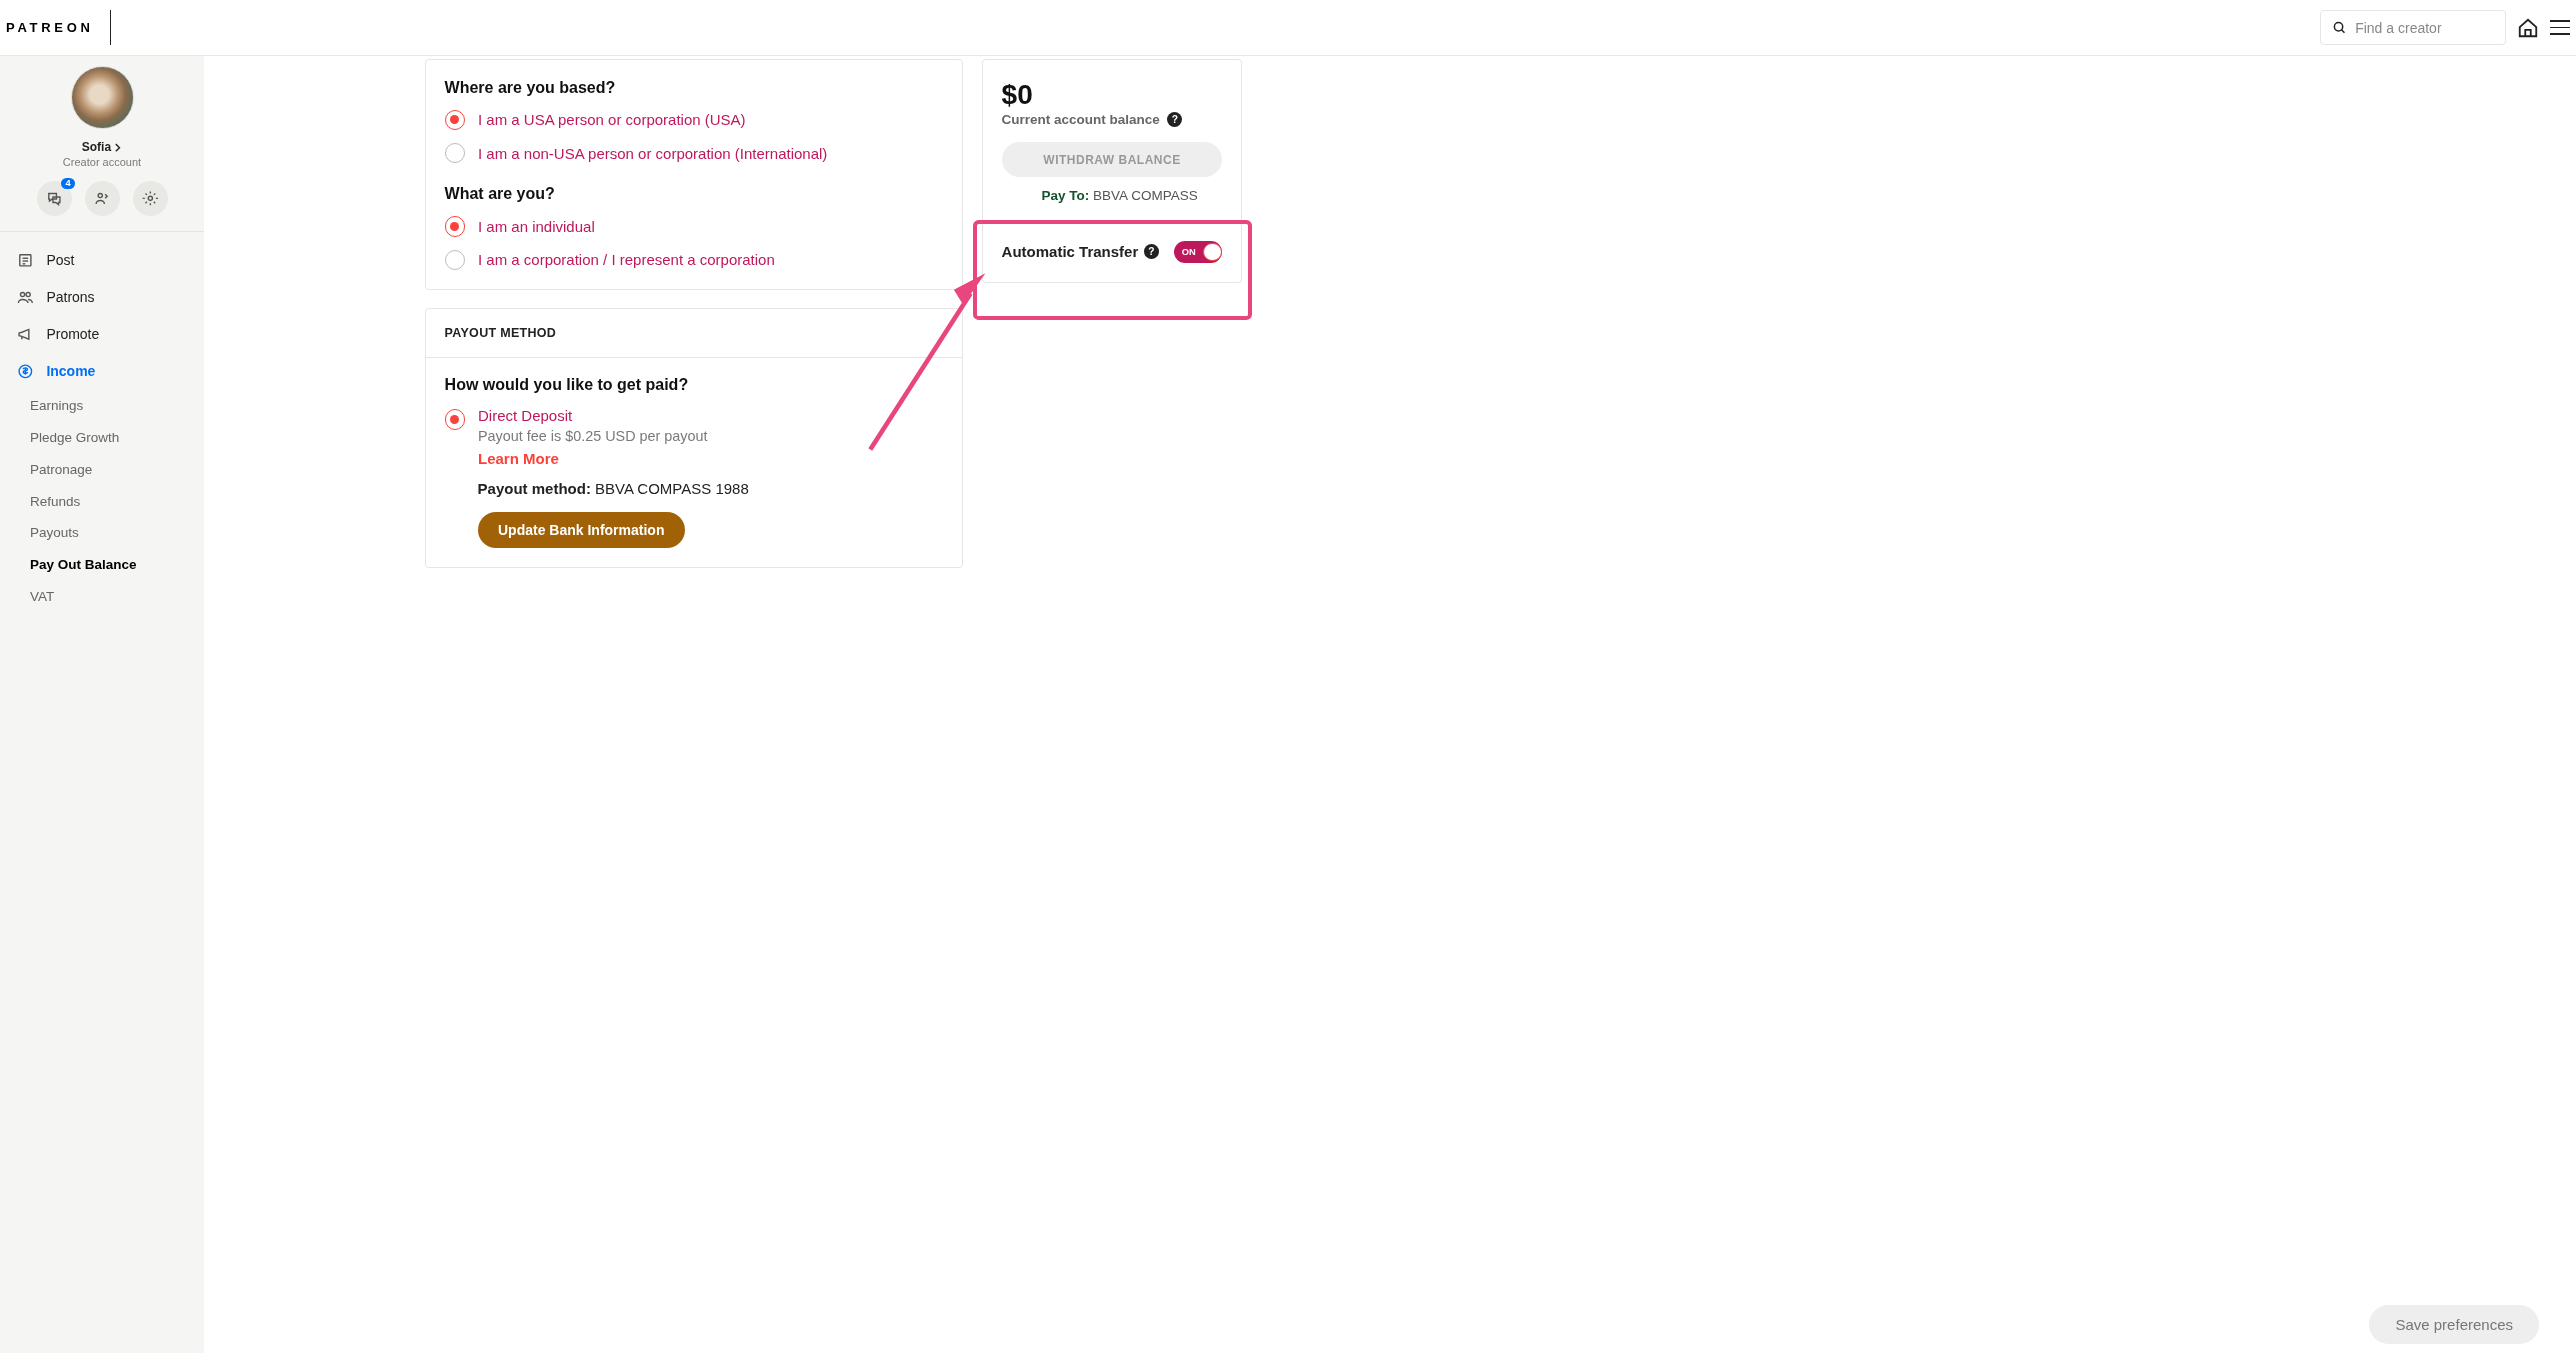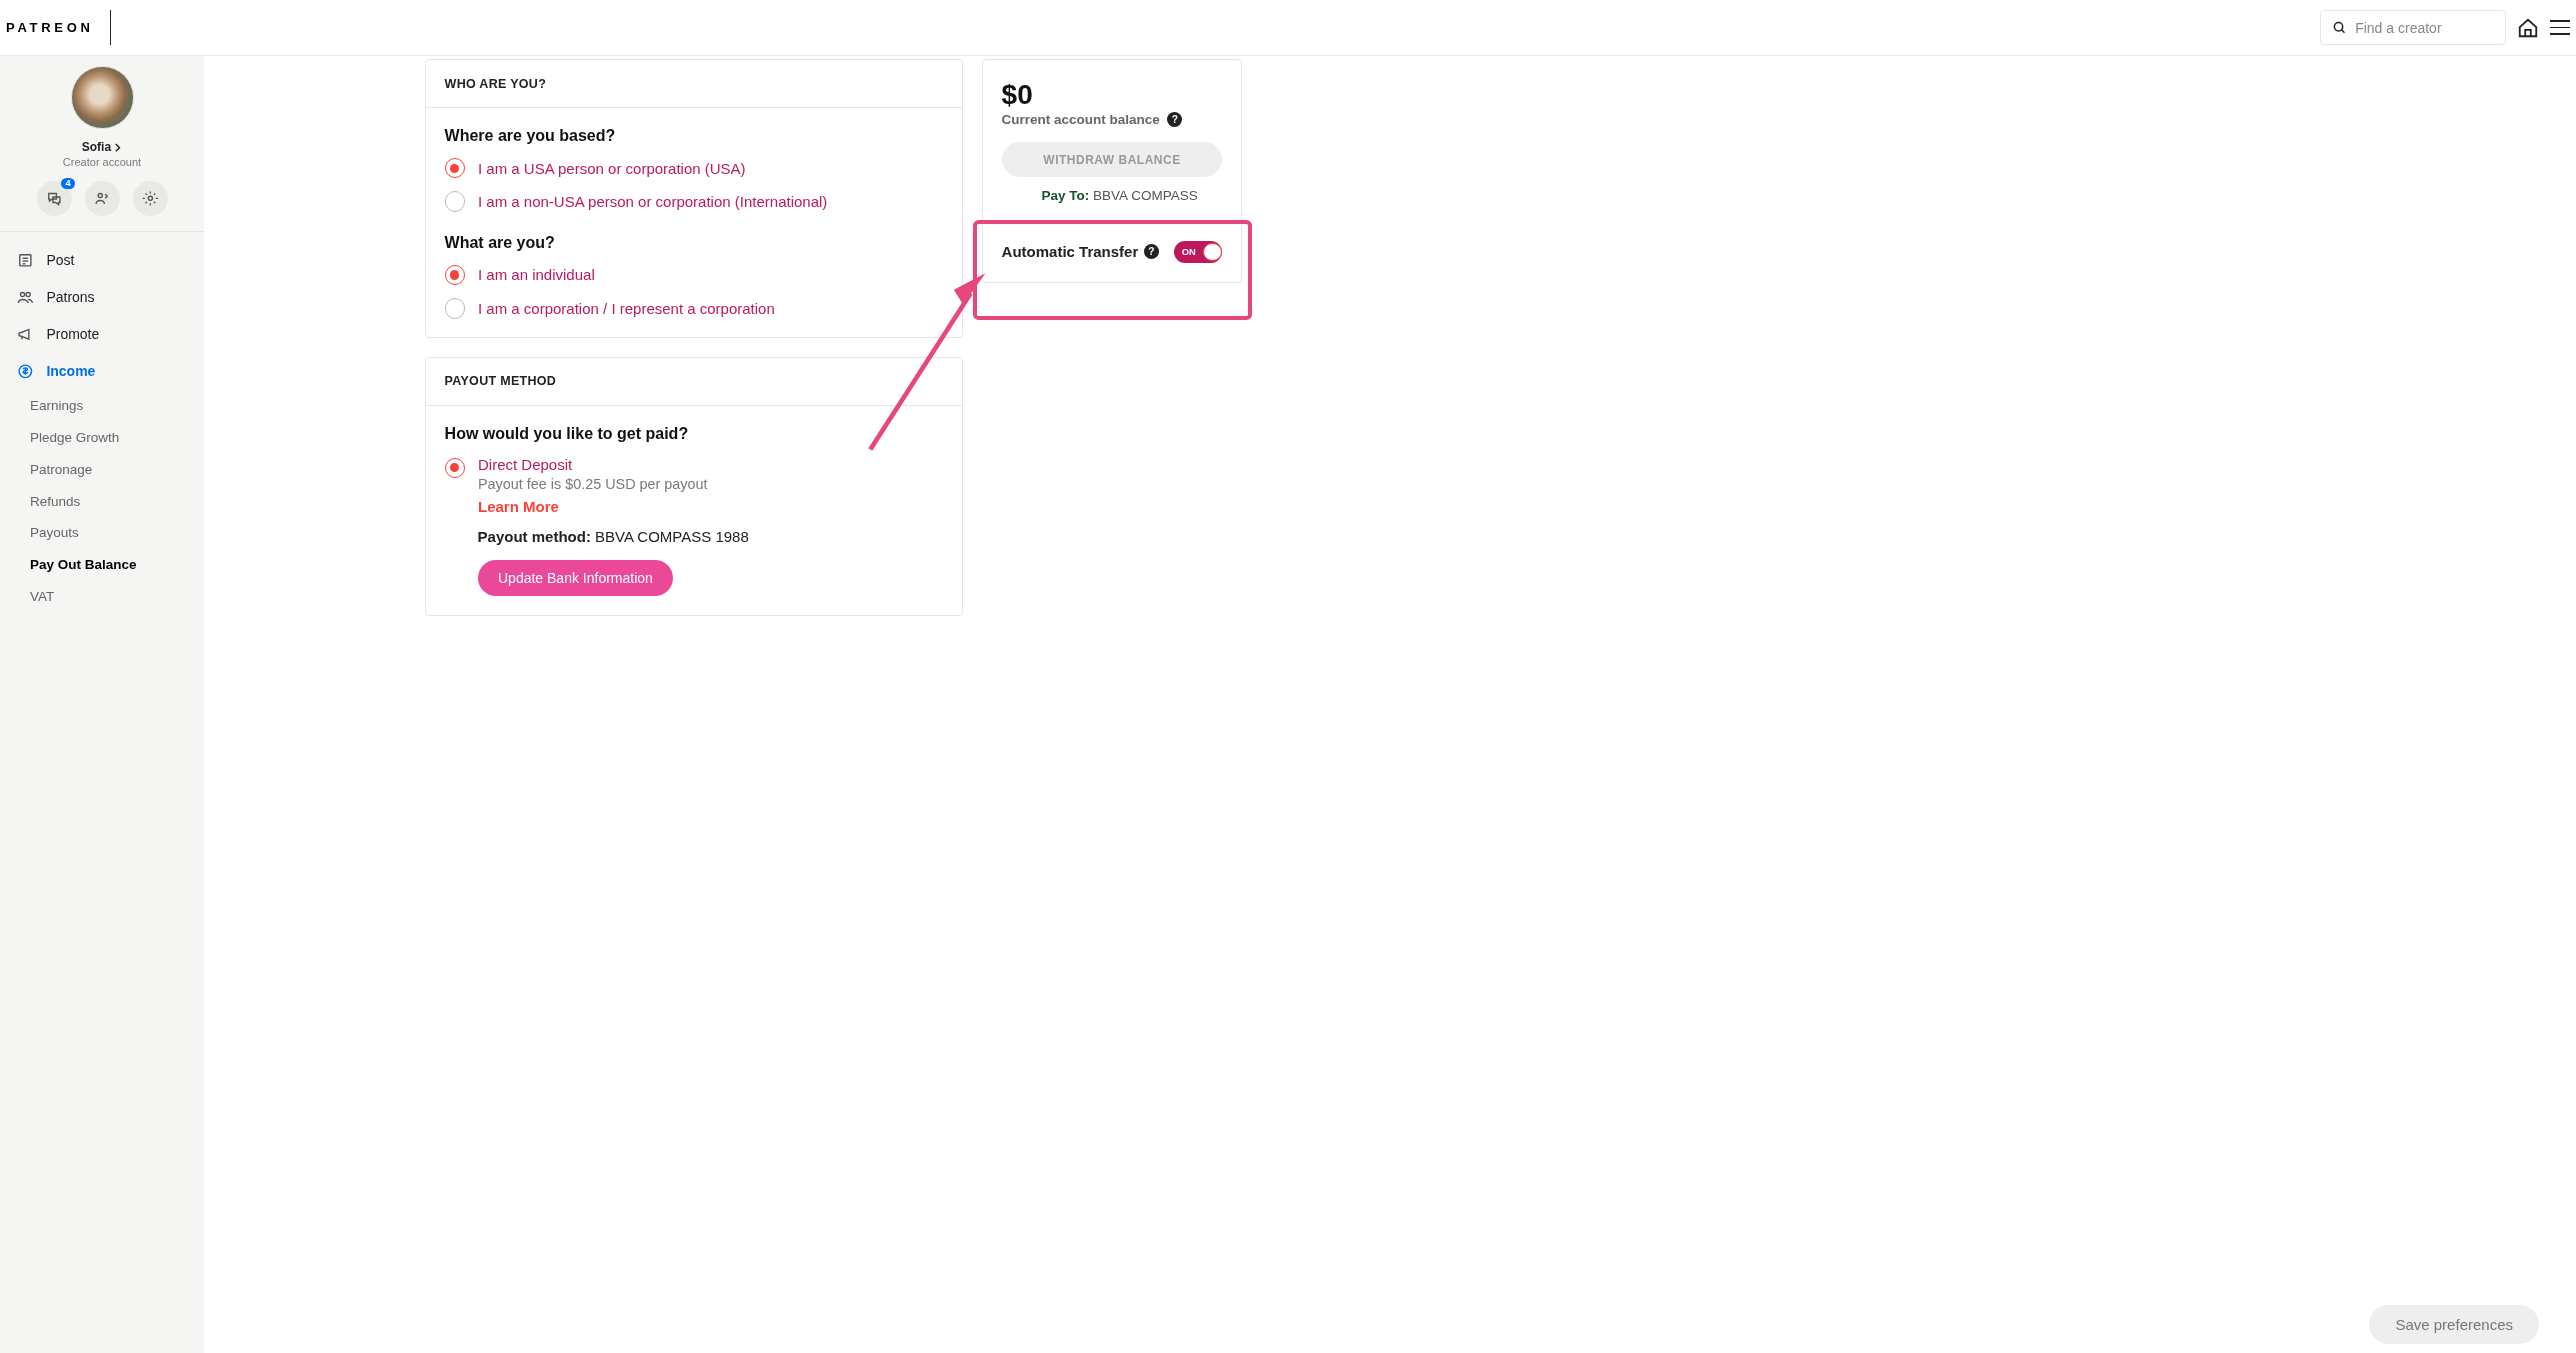--- a/index.html
+++ b/index.html
@@ -53,21 +53,21 @@
 .radio-row { display: flex; align-items: center; gap: 13px; margin-bottom: 13px; cursor: pointer; }
 .radio-row:last-child { margin-bottom: 0; }
 .radio { width: 20.4px; height: 20.4px; border-radius: 50%; border: 1.9px solid #bbb; flex-shrink: 0; display: flex; align-items: center; justify-content: center; }
 .radio.selected { border-color: #f9423a; }
 .radio.selected::after { content: ""; width: 9.3px; height: 9.3px; border-radius: 50%; background: #f9423a; }
 .radio-label { font-size: 15px; color: #be185d; }
 .sub-text { font-size: 14.4px; color: #7a7a7a; margin-top: 3.7px; }
 .learn-link { color: #f9423a; font-weight: 600; font-size: 15px; display: inline-block; margin-top: 5.6px; cursor: pointer; }
 .payout-method-line { margin-top: 13px; font-size: 15px; }
 .payout-method-line .lbl { font-weight: 800; }
-.btn-primary { background: #ec4899; color: #fff; font-weight: 400; border: none; border-radius: 20.4px; padding: 10.2px 20.4px; font-size: 14px; margin-top: 15px; cursor: pointer; }
+.btn-primary { background: #a16207; color: #fff; font-weight: 700; border: none; border-radius: 20.4px; padding: 10.2px 20.4px; font-size: 14px; margin-top: 15px; cursor: pointer; }
 
 
 .balance-card { border: 0.9px solid #e5e5e5; border-radius: 3.7px; padding: 18.6px; background: #fff; }
 .balance-amount { font-size: 28px; font-weight: 800; color: #111; }
 .balance-label { font-size: 13.5px; color: #666; font-weight: 700; display: flex; align-items: center; gap: 7.4px; margin-top: 1.9px; }
 .help-icon { width: 15px; height: 15px; border-radius: 50%; background: #222; color: #fff; display: inline-flex; align-items: center; justify-content: center; font-size: 10.2px; font-weight: 800; }
 .withdraw-btn { width: 100%; background: #eee; color: #999; border: none; border-radius: 18.6px; padding: 10.2px; font-weight: 700; font-size: 12px; letter-spacing: 0.5px; margin-top: 15px; cursor: not-allowed; }
 .payto { margin-top: 11px; font-size: 13.5px; color: #555; }
 .payto .lbl { font-weight: 800; color: #14532d; padding-left: 40px; }
 .auto-transfer { margin-top: 20.4px; padding-top: 16.7px; border-top: 0.9px solid #e5e5e5; display: flex; align-items: center; justify-content: space-between; gap: 7.4px; }
@@ -193,21 +193,20 @@
       <div class="sub-nav-item">VAT</div>
     </div>
   </div>
 </div>
 
 <div class="main">
   <div class="content">
     <div class="col-left">
 
       <div class="card">
-        <div class="card-header">WHO ARE YOU?</div>
         <div class="card-body">
           <div class="question-block">
             <div class="question">Where are you based?</div>
             <div class="radio-row">
               <div class="radio selected"></div>
               <span class="radio-label">I am a USA person or corporation (USA)</span>
             </div>
             <div class="radio-row">
               <div class="radio"></div>
               <span class="radio-label">I am a non-USA person or corporation (International)</span>

